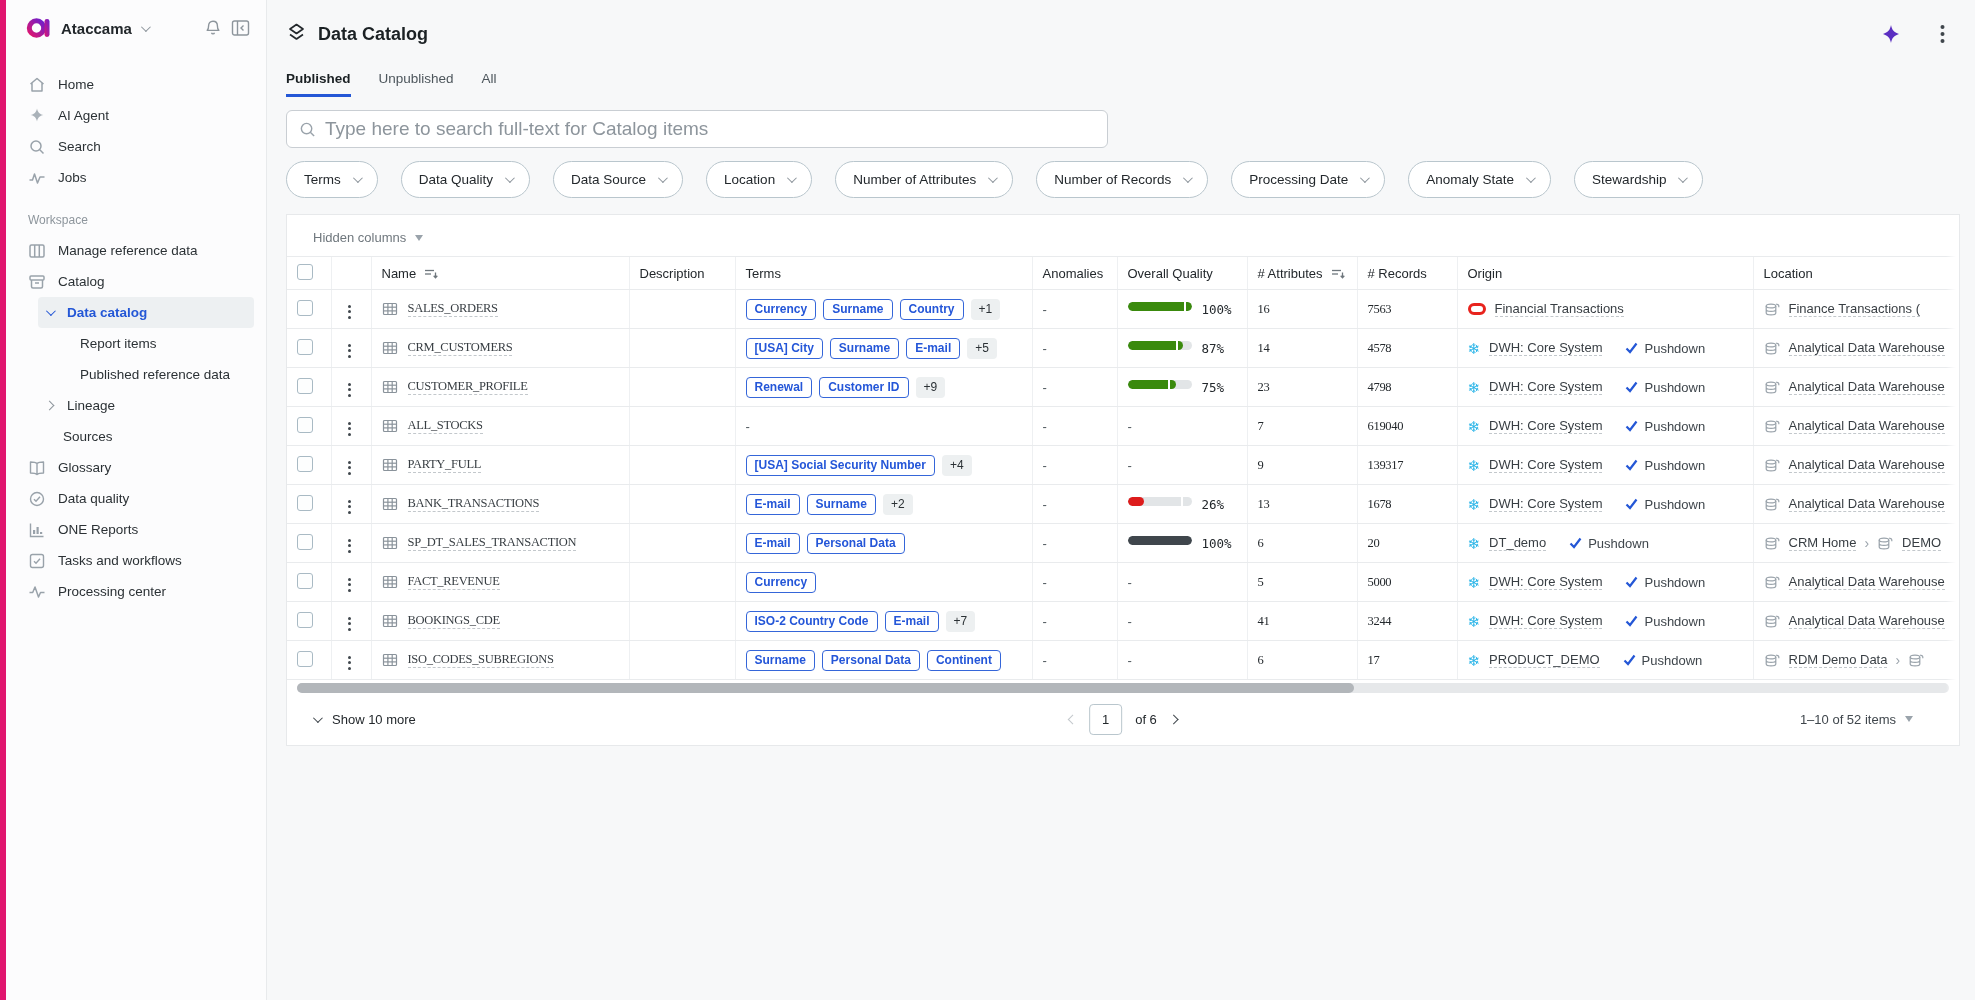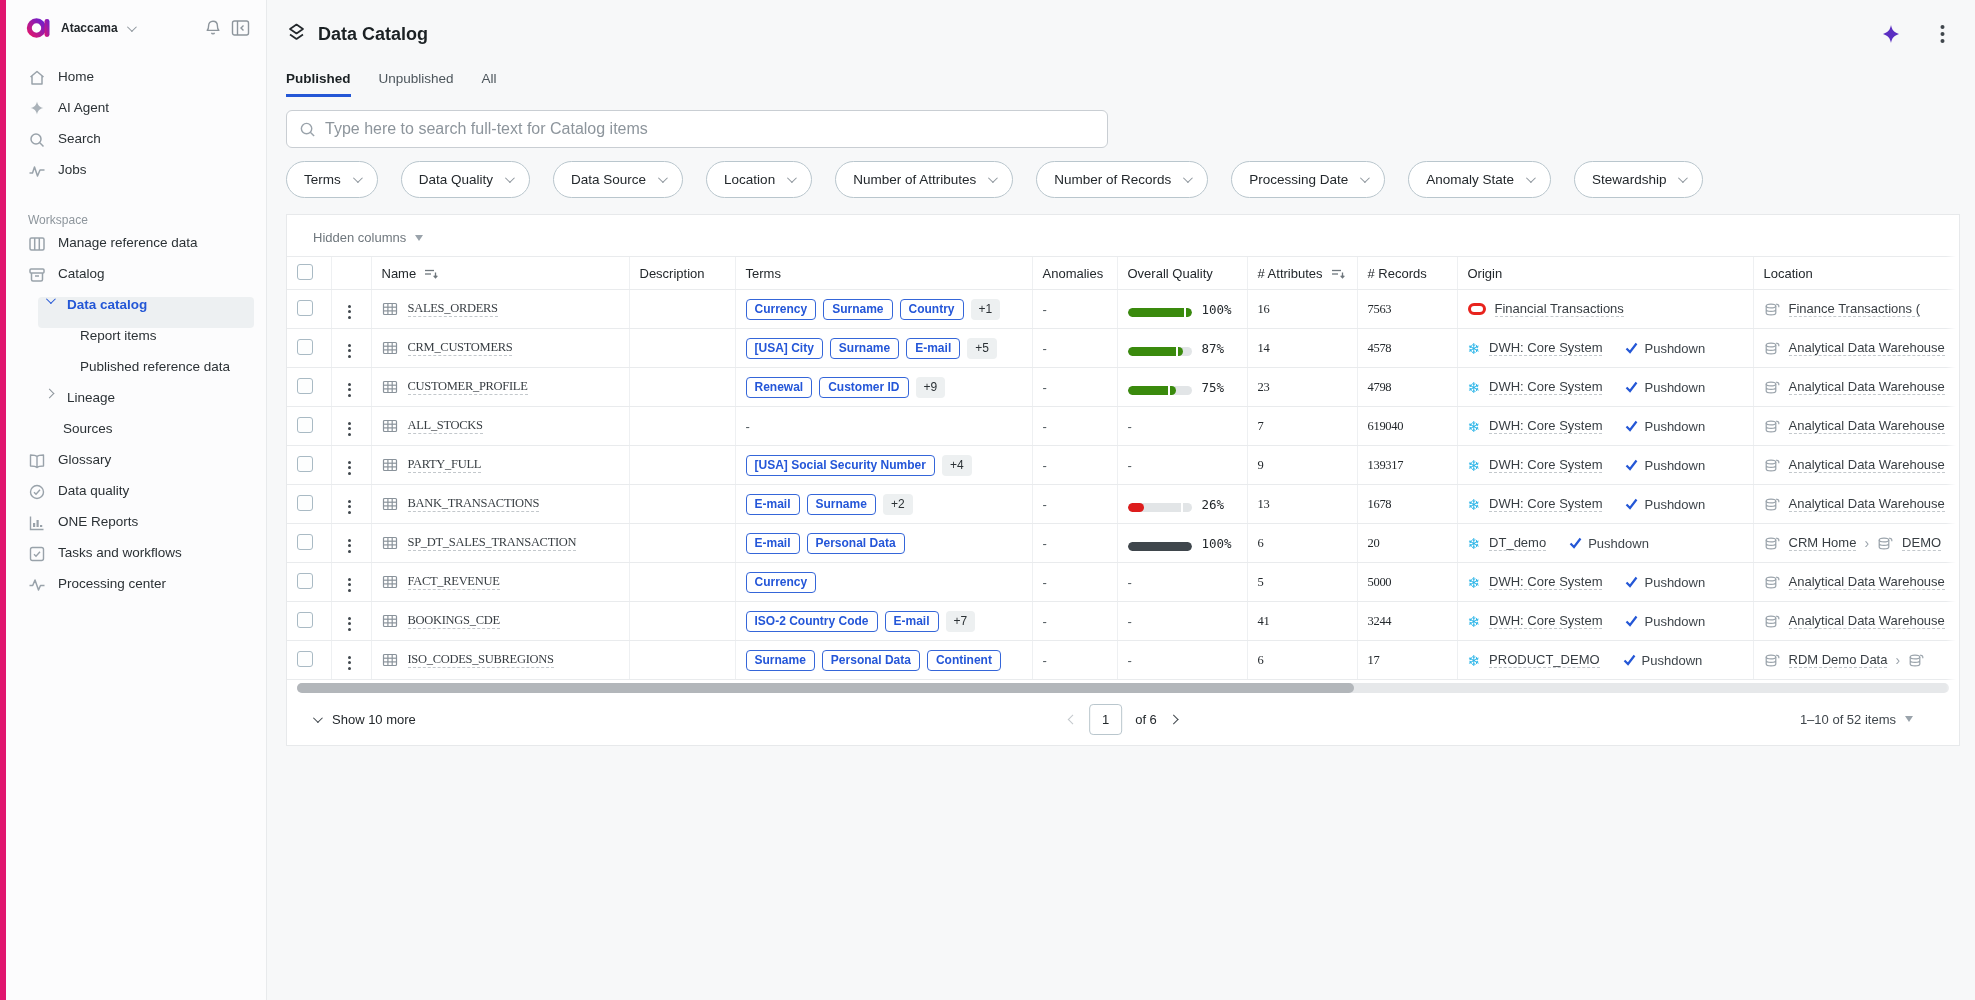--- a/index.html
+++ b/index.html
@@ -4,25 +4,25 @@
 <style>
   * { margin:0; padding:0; box-sizing:border-box; }
   html,body { font-family:"Liberation Sans", sans-serif; }
   body { width:1975px; height:1000px; overflow:hidden; background:#f7f8f9; color:#23282c; }
   .app { display:flex; width:1975px; height:1000px; }
 
   
   .sidebar { width:267px; flex-shrink:0; background:#fcfcfd; border-right:1px solid #e8eaec; position:relative; padding-left:6px; }
   .brand-stripe { position:absolute; left:0; top:0; bottom:0; width:6px; background:#e0156e; }
   .side-head { display:flex; align-items:center; gap:9px; padding:15px 16px 8px 20px; }
-  .brand-name { font-size:12px; font-weight:700; color:#22272b; }
+  .brand-name { font-size:15px; font-weight:700; color:#22272b; }
   .side-head .spacer { flex:1; }
   .icon-btn { background:none; border:none; cursor:pointer; display:flex; align-items:center; color:#8d959c; }
   .nav { padding:20px 12px 0 20px; }
-  .nav-item { display:flex; align-items:flex-start; gap:12px; height:31px; font-size:13.5px; color:#2b3135; cursor:pointer; padding:0 8px 0 2px; border-radius:4px; }
+  .nav-item { display:flex; align-items:center; gap:12px; height:31px; font-size:13.5px; color:#2b3135; cursor:pointer; padding:0 8px 0 2px; border-radius:4px; }
   .nav-item svg { flex-shrink:0; }
   .section-label { font-size:12px; color:#8d959c; margin:20px 0 8px 2px; }
   .nav-item.sub { margin-left:12px; }
   .nav-item.sub2 { margin-left:52px; }
   .nav-item.selected { background:#edf0f2; color:#2457d6; font-weight:700; }
   .chev { display:inline-block; width:7px; height:7px; border-right:1.6px solid #8d959c; border-bottom:1.6px solid #8d959c; transform:rotate(45deg) translateY(-2px); }
   .chev.right { transform:rotate(-45deg); }
   .chev.blue { border-color:#2457d6; }
 
   
@@ -30,21 +30,21 @@
   .main-header { display:flex; align-items:center; gap:11px; padding:22px 30px 0 0; }
   .page-title { font-size:18px; font-weight:700; color:#1b2124; }
   .main-header .spacer { flex:1; }
   .main-header .icon-btn { margin-left:26px; }
 
   .tabs { display:flex; gap:28px; margin-top:25px; font-size:13.5px; }
   .tab { color:#4d565c; padding-bottom:8px; cursor:pointer; border-bottom:3px solid transparent; }
   .tab.active { color:#1b2124; font-weight:700; border-bottom-color:#2457d6; }
 
   .search-box { margin-top:13px; width:822px; height:38px; border:1px solid #c9ced3; border-radius:6px; background:#fff; display:flex; align-items:center; gap:9px; padding:0 12px; }
-  .search-box input { flex:1; border:none; outline:none; font-size:16px; color:#000000; font-family:"Liberation Sans",sans-serif; }
+  .search-box input { flex:1; border:none; outline:none; font-size:19px; color:#000000; font-family:"Liberation Sans",sans-serif; }
   .search-box input::placeholder { color:#8d959c; }
 
   .filters { display:flex; gap:23px; margin-top:13px; }
   .pill { height:37px; border:1px solid #b9c6cd; border-radius:19px; background:#fff; display:flex; align-items:center; gap:12px; padding:0 17px; font-size:13.5px; color:#23282c; cursor:pointer; }
 
   
   .card { margin-top:16px; width:1674px; background:#fff; border:1px solid #e7e9eb; position:relative; overflow:hidden; }
   .card-fade { position:absolute; top:0; right:0; width:13px; height:100%; background:linear-gradient(to right, rgba(255,255,255,0), #ffffff 75%); pointer-events:none; z-index:3; }
   .hidden-cols { display:flex; align-items:center; gap:9px; padding:15px 0 11px 26px; font-size:13px; color:#6f777d; cursor:pointer; }
   .tri-down { width:0; height:0; border-left:4.5px solid transparent; border-right:4.5px solid transparent; border-top:6px solid #9aa3ab; }
@@ -64,21 +64,21 @@
   .mono { font-family:Liberation Serif, serif; font-size:12.5px; letter-spacing:-0.3px; }
   .name-cell { display:flex; align-items:center; gap:10px; }
 
   .chip { display:inline-block; border:1px solid #3566d9; color:#2456d8; border-radius:4px; padding:2.5px 8px; font-size:12px; font-weight:700; background:#fff; cursor:pointer; }
   .chip-more { display:inline-block; background:#edf0f1; color:#2b3135; border-radius:4px; padding:3.5px 8px; font-size:12px; cursor:pointer; }
   .terms-wrap { display:flex; align-items:center; gap:7px; }
 
   .num-cell { text-align:left; }
   .dash { color:#4d565c; }
 
-  .q-wrap { display:flex; align-items:flex-end; gap:10px; }
+  .q-wrap { display:flex; align-items:flex-start; gap:10px; }
   .qbar { position:relative; width:64px; height:9px; border-radius:5px; background:#e2e5e7; overflow:hidden; flex-shrink:0; }
   .qfill { position:absolute; left:0; top:0; bottom:0; border-radius:5px; }
   .qnotch { position:absolute; top:0; bottom:0; width:2px; background:#fff; }
   .qlabel { font-family:"DejaVu Sans Mono", monospace; font-size:12.5px; }
 
   .origin-cell { display:flex; align-items:center; gap:9px; }
   .snowflake-icon { color:#2bb5e8; font-size:15px; line-height:1; }
   .oracle-icon { display:inline-block; width:18px; height:12px; border:3.2px solid #e8231d; border-radius:9px; flex-shrink:0; }
   .pushdown { display:inline-flex; align-items:center; gap:6px; color:#3f464c; margin-left:14px; }
   .loc-cell { display:flex; align-items:center; gap:8px; }

